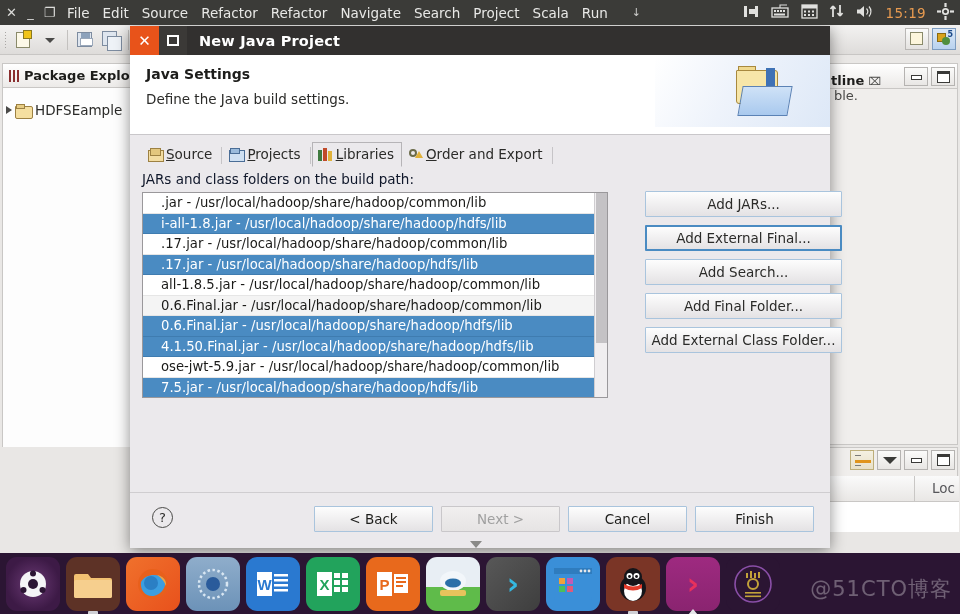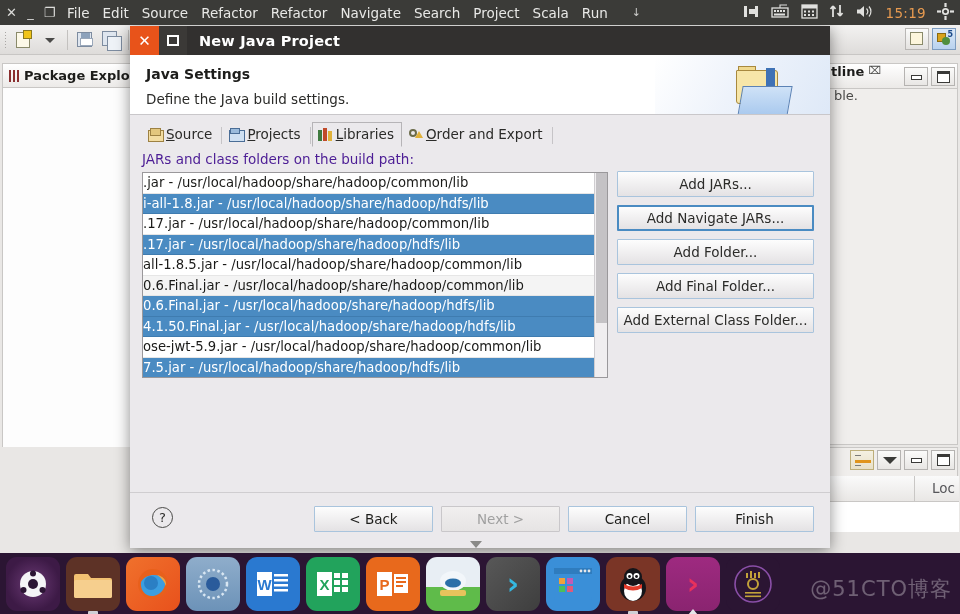--- a/index.html
+++ b/index.html
@@ -113,21 +113,21 @@
   #ide-tb-right { position: absolute; right: 4px; top: 3px; display: flex; align-items: center; gap: 3px;}
   .ico-persp { width: 24px; height: 22px; background: linear-gradient(#fbfbfa,#e4e2e0); border: 1px solid #b9b7b5; position: relative;}
   .ico-persp.sel { background: linear-gradient(#dbe8f7,#b9d2ef); border-color:#7d9cc0;}
   .ico-persp .g1 { position:absolute; left:4px; top:4px; width:9px;height:9px; background:#d8a31d; border:1px solid #8a6a12;}
   .ico-persp .g2 { position:absolute; left:9px; top:8px; width:8px;height:8px; border-radius:50%; background:#4f8f3f;}
   .ico-persp .n5 { position:absolute; right:2px; top:1px; font-size:8px; color:#1d4a8a; font-weight:700;}
   .ico-persp .j1 { position:absolute; left:4px; top:3px; width:13px;height:13px; background:#fdf6dc; border:1px solid #8a8a6a;}
 
   #outline-tab-row {
     position: absolute; right: 0px; top: 0px; height: 25px;
-    display: flex; align-items: flex-start; width: 130px;
+    display: flex; align-items: flex-end; width: 130px;
     background: linear-gradient(#ffffff,#ebe9e7);
     border-bottom: 1px solid #c9c7c5;
   }
   #outline-label { font-size: 13px; font-weight: 600; color: #1d1d1b; padding-left: 4px; white-space: nowrap;}
   #outline-x { font-size: 11px; color: #4a4a48; margin-left: 4px; }
   .minmax-grp { position: absolute; right: 2px; top: 3px; display: flex; gap: 3px;}
   .mm-btn { width: 24px; height: 19px; background: linear-gradient(#fbfbfa,#e8e6e4); border: 1px solid #b5b3b1; position: relative;}
   .mm-btn .bar { position:absolute; left:6px; top:7px; width:11px;height:5px; background:#fff; border:1px solid #3a3a38;}
   .mm-btn .sq { position:absolute; left:5px; top:3px; width:13px;height:12px; background:#fff; border:1px solid #3a3a38; border-top-width:3px;}
   #outline-msg { padding: 8px 5px 0 5px; font-size: 13px; color: #4a4a48; line-height: 1.25; }
@@ -176,21 +176,21 @@
     cursor: pointer;
   }
   #dlg-max {
     width: 28px; height: 29px; background: #3b3937;
     display: flex; align-items: center; justify-content: center; cursor: pointer;
   }
   #dlg-max .sqr { width: 12px; height: 11px; border: 2px solid #fff; }
   #dlg-title { margin-left: 12px; font-size: 14.5px; font-weight: 700; letter-spacing: .2px;}
 
   #dlg-banner {
-    height: 60px; background: #ffffff; position: relative;
+    height: 80px; background: #ffffff; position: relative;
     border-bottom: 1px solid #c9c7ca;
     overflow: hidden;
   }
   #banner-head { position: absolute; left: 16px; top: 11px; font-size: 14px; font-weight: 700; color: #1d1d1b;}
   #banner-sub { position: absolute; left: 16px; top: 36px; font-size: 13.5px; color: #2b2b29;}
   #banner-wash { position: absolute; right: 0; top: 0; width: 175px; height: 72px;
     background: linear-gradient(120deg, #ffffff 0%, #eef3fb 45%, #dde8f7 100%); }
   #banner-ic { position: absolute; right: 34px; top: 9px; width: 62px; height: 56px; }
   #banner-ic .fold-back { position:absolute; left:2px; top:6px; width:42px; height:34px; background:#f7e6a8; border:1px solid #a8893e; border-radius:1px 3px 3px 3px;}
   #banner-ic .fold-tab { position:absolute; left:4px; top:2px; width:18px; height:6px; background:#f0d98f; border:1px solid #a8893e;}
@@ -213,52 +213,52 @@
   .t-ic.src:before { content:""; position:absolute; left:0;top:2px;width:14px;height:10px;background:#f3dda2;border:1px solid #9d8142;}
   .t-ic.src:after { content:""; position:absolute; left:2px;top:0;width:9px;height:6px;background:#e3c77e;border:1px solid #9d8142;}
   .t-ic.prj:before { content:""; position:absolute; left:0;top:2px;width:14px;height:10px;background:#cfe0f2;border:1px solid #4a6d96;}
   .t-ic.prj:after { content:""; position:absolute; left:1px;top:0;width:8px;height:4px;background:#9bbbdc;border:1px solid #4a6d96;}
   .t-ic.lib .b1 { position:absolute;left:0;top:2px;width:4px;height:11px;background:#3f7a3f;}
   .t-ic.lib .b2 { position:absolute;left:5px;top:0px;width:4px;height:13px;background:#c04a2a;}
   .t-ic.lib .b3 { position:absolute;left:10px;top:3px;width:4px;height:10px;background:#e0b13a;}
   .t-ic.ord .a { position:absolute;left:1px;top:1px;width:8px;height:8px;border:2px solid #6b6b4a;border-radius:50%;}
   .t-ic.ord .b { position:absolute;left:7px;top:3px;width:0;height:0;border-left:4px solid transparent;border-right:4px solid transparent;border-bottom:7px solid #e0b13a;}
 
-  #list-label { position: absolute; left: 12px; top: 36px; font-size: 13.5px; color: #4c1d95; text-align: right;}
+  #list-label { position: absolute; left: 12px; top: 36px; font-size: 13.5px; color: #0f172a; text-align: right;}
 
   #listbox {
     position: absolute; left: 12px; top: 57px;
     width: 466px; height: 206px;
     background: #ffffff;
     border: 1px solid #9a989b;
     overflow: hidden;
   }
   .lrow {
     height: 20.5px; line-height: 20.5px;
     font-size: 13.2px; color: #1a1a18;
-    padding-left: 0; white-space: nowrap; overflow: hidden;
+    padding-left: 18px; white-space: nowrap; overflow: hidden;
     border-bottom: 1px solid #e6e6e6;
     cursor: default;
   }
   .lrow.alt { background: #f4f4f4; }
   .lrow.sel { background: #4a8bc2; color: #ffffff; border-bottom-color: #3f7cb0; }
   #list-scroll {
     position: absolute; right: 0; top: 0; width: 13px; height: 100%;
     background: #f0eef0; border-left: 1px solid #cfcdd0;
   }
   #list-thumb { position: absolute; left: 1px; top: 0px; width: 11px; height: 150px; background: #c4c2c5; }
 
   #sidebtns { position: absolute; left: 487px; top: 56px; width: 200px; }
   .sbtn {
     width: 197px; height: 26px; margin-bottom: 8px;
     background: linear-gradient(#fdfdfd, #e4e2e4);
     border: 1px solid #a9c4dd;
     font-size: 13.5px; color: #2b2b29;
     display: flex; align-items: center; justify-content: center;
-    cursor: pointer; border-radius: 1px;
+    cursor: pointer; border-radius: 1px; margin-left: 28px;
   }
   .sbtn.focused { border: 2px solid #4a8bc2; }
 
   #dlg-sep { position: absolute; left: 0; bottom: 55px; width: 700px; height: 1px; background: #cfcdd0;}
   #dlg-footer {
     position: absolute; left: 0; bottom: 0; width: 700px; height: 55px;
     background: #ebe9ec;
   }
   #help-btn { position: absolute; left: 22px; top: 14px; width: 21px; height: 21px;
     border: 1.6px solid #4a4a48; border-radius: 50%; color: #2b2b29;
@@ -417,20 +417,27 @@
           <span class="g2"></span>
         <span class="n5">5</span>
       </div>
     </div>
 
     <div id="left-panel">
       <div id="pkg-tab">
         <span class="pkg-gl"></span>
         <span>Package Explor</span>
       </div>
+      <div id="pkg-tree">
+        <div class="tree-row">
+          <span class="tree-arrow"></span>
+          <span class="folder-ic"></span>
+          <span>HDFSEample</span>
+        </div>
+      </div>
     </div>
 
     <div id="right-top-panel">
       <div id="outline-tab-row">
         <span id="outline-label">tline</span>
         <span id="outline-x">⌧</span>
         <span class="minmax-grp">
           <span class="mm-btn">
               <span class="bar"></span>
             </span>
@@ -537,22 +544,22 @@
         <div class="lrow sel">4.1.50.Final.jar - /usr/local/hadoop/share/hadoop/hdfs/lib</div>
         <div class="lrow">ose-jwt-5.9.jar - /usr/local/hadoop/share/hadoop/common/lib</div>
         <div class="lrow sel">7.5.jar - /usr/local/hadoop/share/hadoop/hdfs/lib</div>
         <div id="list-scroll">
           <div id="list-thumb"></div>
         </div>
       </div>
 
       <div id="sidebtns">
         <div class="sbtn">Add JARs...</div>
-        <div class="sbtn focused">Add Navigate JARs...</div>
-        <div class="sbtn">Add Folder...</div>
+        <div class="sbtn focused">Add External Final...</div>
+        <div class="sbtn">Add Search...</div>
         <div class="sbtn">Add Final Folder...</div>
         <div class="sbtn">Add External Class Folder...</div>
       </div>
 
       <div id="dlg-sep"></div>
 
       <div id="dlg-footer">
         <div id="help-btn">?</div>
         <div class="fbtn" id="btn-back">&lt; Back</div>
         <div class="fbtn disabled" id="btn-next">Next &gt;</div>

